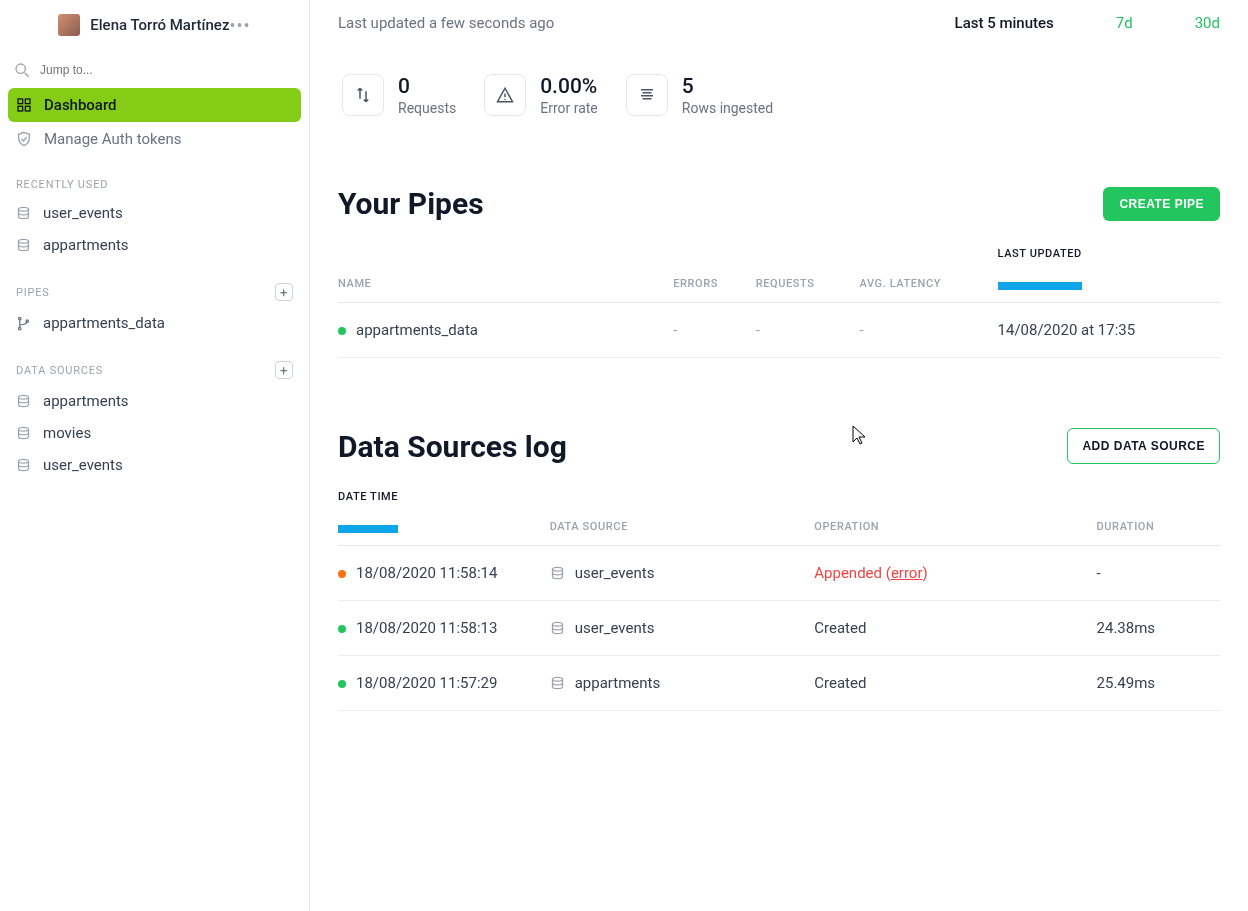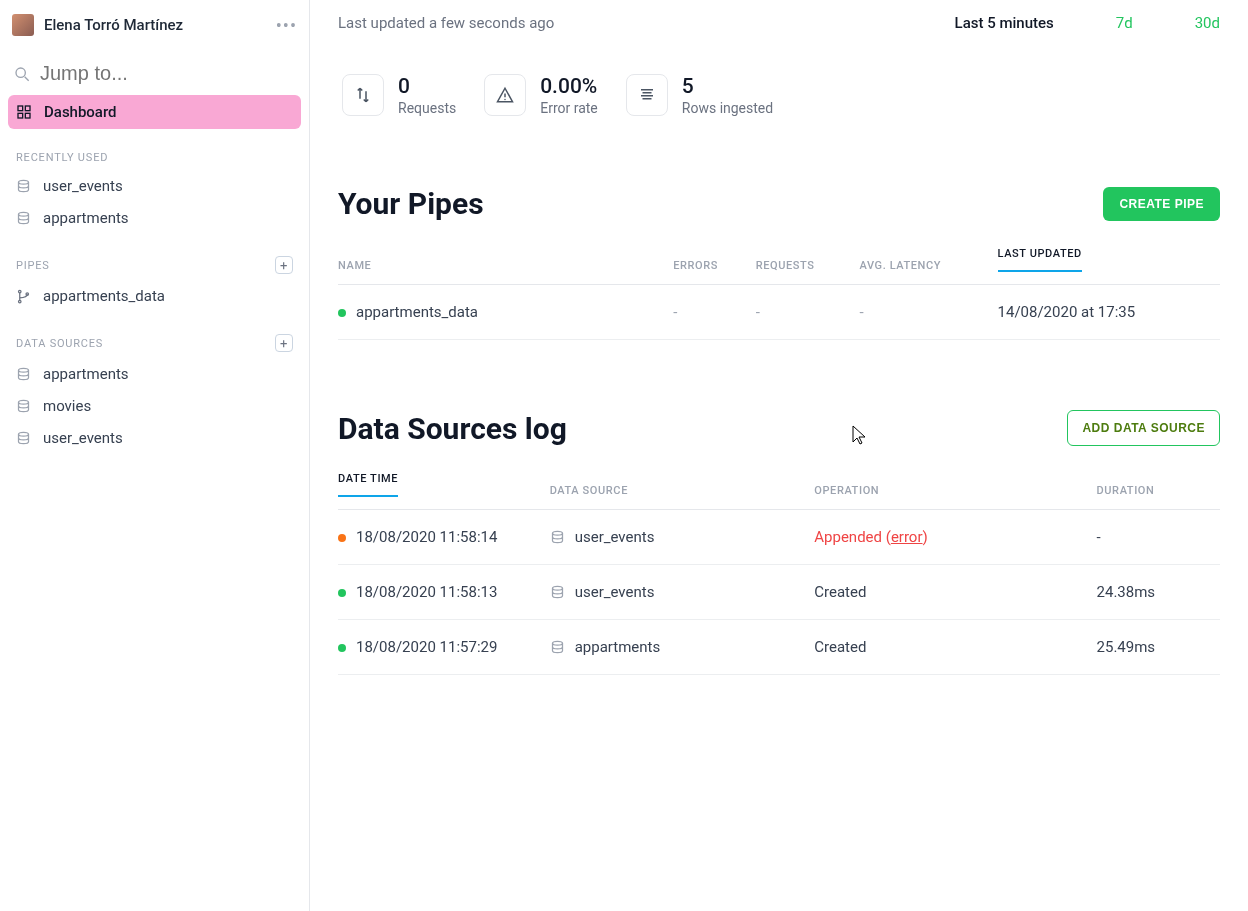--- a/index.html
+++ b/index.html
@@ -20,52 +20,52 @@
     flex-shrink: 0;
     border-right: 1px solid #e5e7eb;
     padding: 10px 8px 0 8px;
     display: flex;
     flex-direction: column;
     background: #fff;
   }
   .sidebar-header {
     display: flex;
     align-items: center;
-    justify-content: space-between;
+    justify-content: center;
     padding: 4px 4px 16px 4px;
   }
   .user-block { display: flex; align-items: center; gap: 10px; }
   .avatar {
     width: 22px; height: 22px; border-radius: 3px;
     background: linear-gradient(135deg,#d29070,#8a5c52);
   }
   .user-name { font-size: 15px; font-weight: 500; color:#1f2937; }
   .more-icon { color:#9ca3af; font-size:18px; letter-spacing:1px; cursor:pointer;}
   .search-row {
     display:flex; align-items:center; gap:10px;
     padding: 10px 6px;
     color:#9ca3af;
   }
   .search-row input {
-    border:none; outline:none; font-size:20px; color:#6b7280;
+    border:none; outline:none; font-size:12px; color:#6b7280;
     background:transparent; width:100%;
   }
   .search-icon { width:16px; height:16px; flex-shrink:0; }
   .search-icon circle{stroke:#9ca3af;stroke-width:2;fill:none;}
   .search-icon line{stroke:#9ca3af;stroke-width:2;}
 
   .nav-item {
     display:flex; align-items:center; gap:12px;
     padding: 8px 8px;
     border-radius:6px;
     font-size:15px;
     color:#374151;
     cursor:pointer;
   }
-  .nav-item.active { background:#f9a8d4; font-weight:500; color:#111827;}
+  .nav-item.active { background:#84cc16; font-weight:500; color:#111827;}
   .nav-item svg { width:16px; height:16px; flex-shrink:0; }
 
   .section-label {
     font-size:11px; letter-spacing:0.8px; color:#9ca3af;
     padding: 22px 8px 6px 8px;
     display:flex; justify-content:space-between; align-items:center;
     text-transform:uppercase;
   }
   .add-btn {
     width:18px;height:18px;border:1px solid #cbd5e1;border-radius:4px;
@@ -104,31 +104,31 @@
 
   .section-head {
     display:flex;justify-content:space-between;align-items:center;margin-bottom:26px;margin-top:26px;
   }
   .section-title{font-size:30px;font-weight:700;color:#111827;}
   .btn-primary{
     background:#22c55e;color:#fff;border:none;border-radius:6px;
     padding:10px 16px;font-size:12px;font-weight:700;letter-spacing:0.5px;cursor:pointer;
   }
   .btn-outline{
-    background:#fff;color:#4d7c0f;border:1px solid #22c55e;border-radius:6px;
+    background:#fff;color:#0f172a;border:1px solid #22c55e;border-radius:6px;
     padding:10px 14px;font-size:12px;font-weight:700;letter-spacing:0.5px;cursor:pointer;
   }
 
   table{width:100%;border-collapse:collapse;}
   thead th{
     text-align:left;font-size:11px;letter-spacing:0.6px;color:#9ca3af;
     font-weight:500;padding:0 10px 12px 0;border-bottom:1px solid #e5e7eb;
     text-transform:uppercase; vertical-align:bottom;
   }
-  thead th.sorted span{border-bottom:2px solid #0ea5e9;color:#111827;padding-bottom:10px;display:inline-block;}
+  thead th.sorted span{border-bottom:8px solid #0ea5e9;color:#111827;padding-bottom:22px;display:inline-block;}
   tbody td{
     padding:18px 10px 18px 0;border-bottom:1px solid #eceef0;font-size:15px;color:#374151;
     vertical-align:middle;
   }
   .dot{width:8px;height:8px;border-radius:50%;display:inline-block;margin-right:10px;vertical-align:middle;}
   .dot.green{background:#22c55e;}
   .dot.orange{background:#f97316;}
   .muted{color:#9ca3af;}
   .err{color:#ef4444;}
   .err .ul{text-decoration:underline;}
@@ -201,20 +201,26 @@
         <line x1="16" y1="16" x2="22" y2="22"></line>
       </svg>
     <input placeholder="Jump to..." style="">
   </div>
 
   <div class="nav-item active">
     <svg>
         <use href="#i-grid"></use>
       </svg>
     <span>Dashboard</span>
+  </div>
+  <div class="nav-item">
+    <svg style="color:#9ca3af">
+        <use href="#i-shield"></use>
+      </svg>
+    <span style="color:#6b7280">Manage Auth tokens</span>
   </div>
 
   <div class="section-label">
     <span>Recently Used</span>
   </div>
   <div id="recent-list">
       <div class="list-item">
         <svg style="color:#9ca3af">
           <use href="#i-db"></use>
         </svg>

